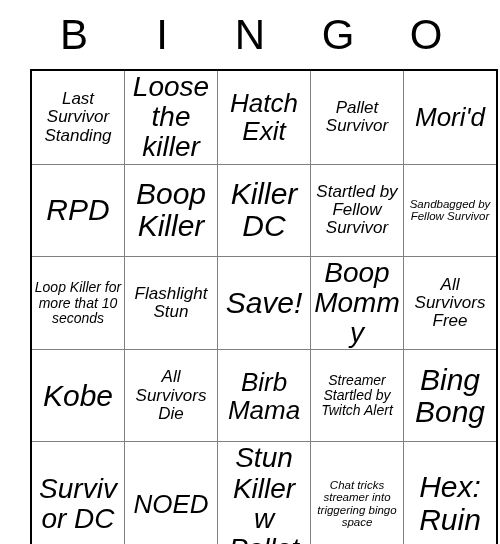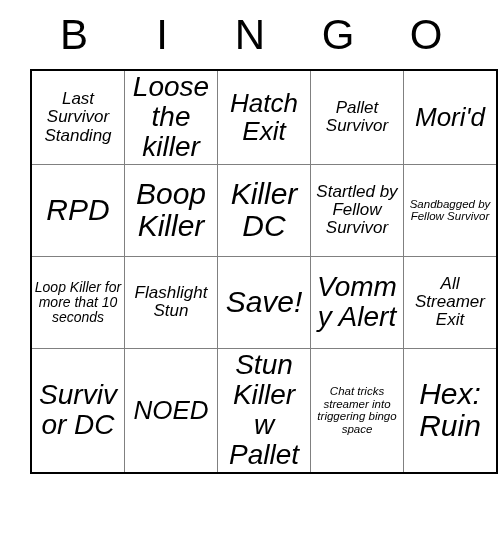--- a/index.html
+++ b/index.html
@@ -128,24 +128,41 @@
         <td>
             <span class="cell-text fs-s">Loop Killer for more that 10 seconds</span>
           </td>
         <td>
             <span class="cell-text fs-m">Flashlight Stun</span>
           </td>
         <td>
             <span class="cell-text fs-xxl">Save!</span>
           </td>
         <td>
-            <span class="cell-text fs-l">Vommy Alert</span>
+            <span class="cell-text fs-l">Boop Mommy</span>
           </td>
         <td>
-            <span class="cell-text fs-m">All Streamer Exit</span>
+            <span class="cell-text fs-m">All Survivors Free</span>
+          </td>
+      </tr>
+      <tr>
+        <td>
+            <span class="cell-text fs-xxl">Kobe</span>
+          </td>
+        <td>
+            <span class="cell-text fs-m">All Survivors Die</span>
+          </td>
+        <td>
+            <span class="cell-text fs-xl">Birb Mama</span>
+          </td>
+        <td>
+            <span class="cell-text fs-s">Streamer Startled by Twitch Alert</span>
+          </td>
+        <td>
+            <span class="cell-text fs-xxl">Bing Bong</span>
           </td>
       </tr>
       <tr>
         <td>
             <span class="cell-text fs-l">Survivor DC</span>
           </td>
         <td>
             <span class="cell-text fs-xl">NOED</span>
           </td>
         <td>

